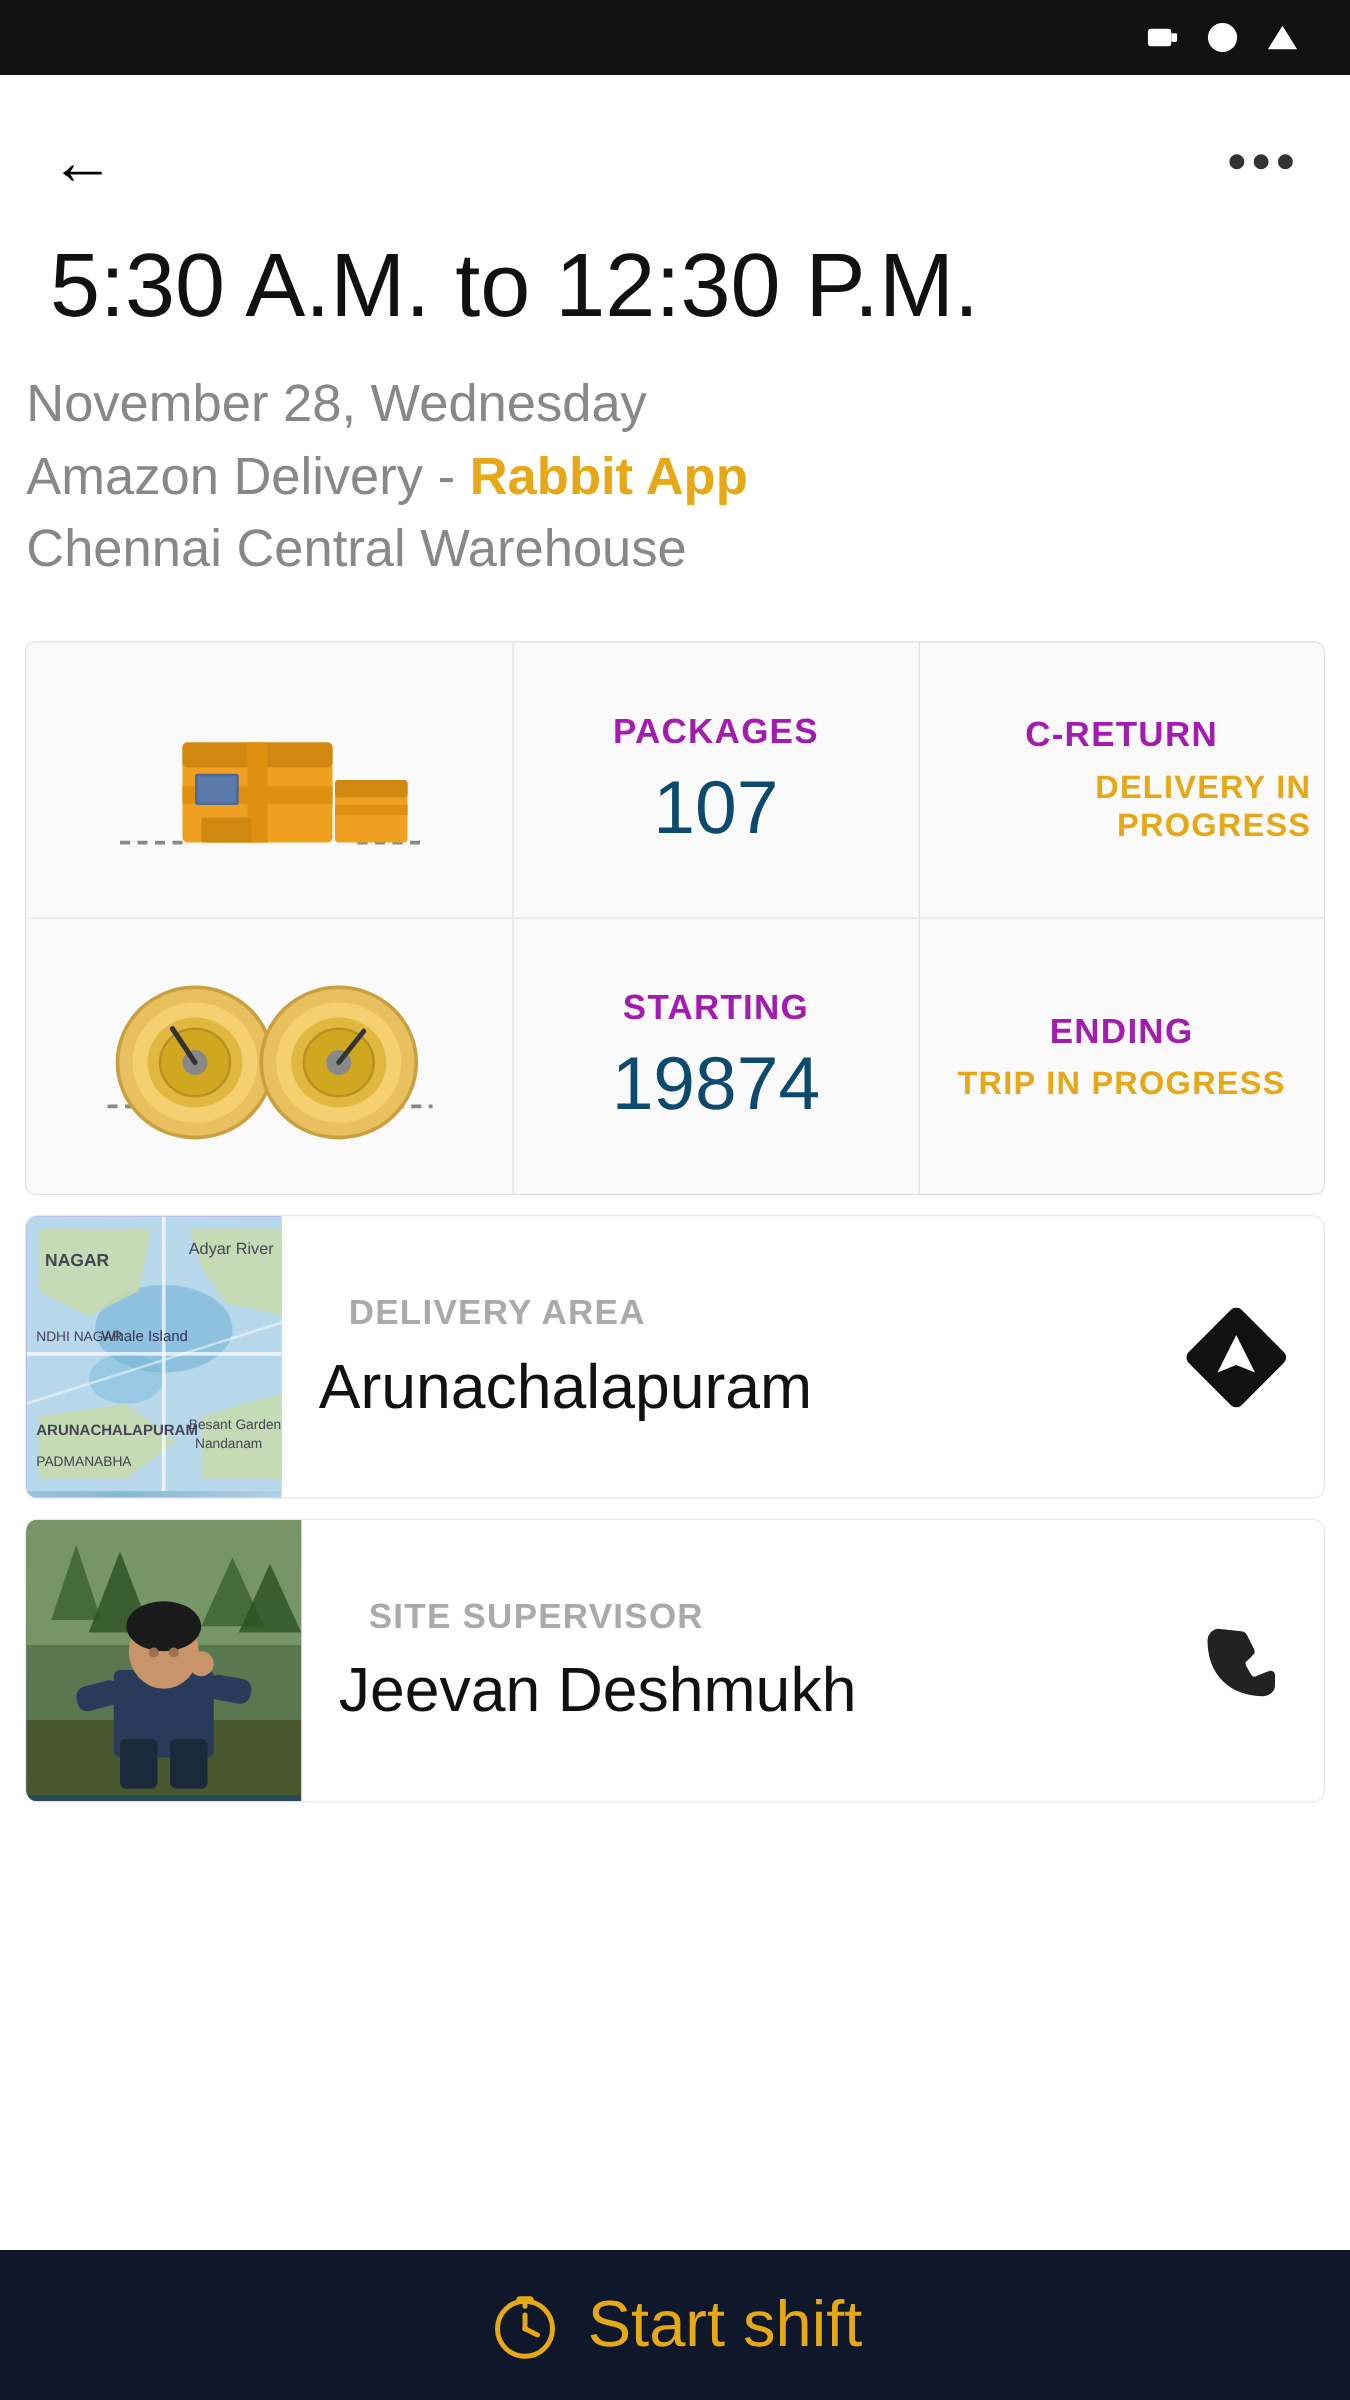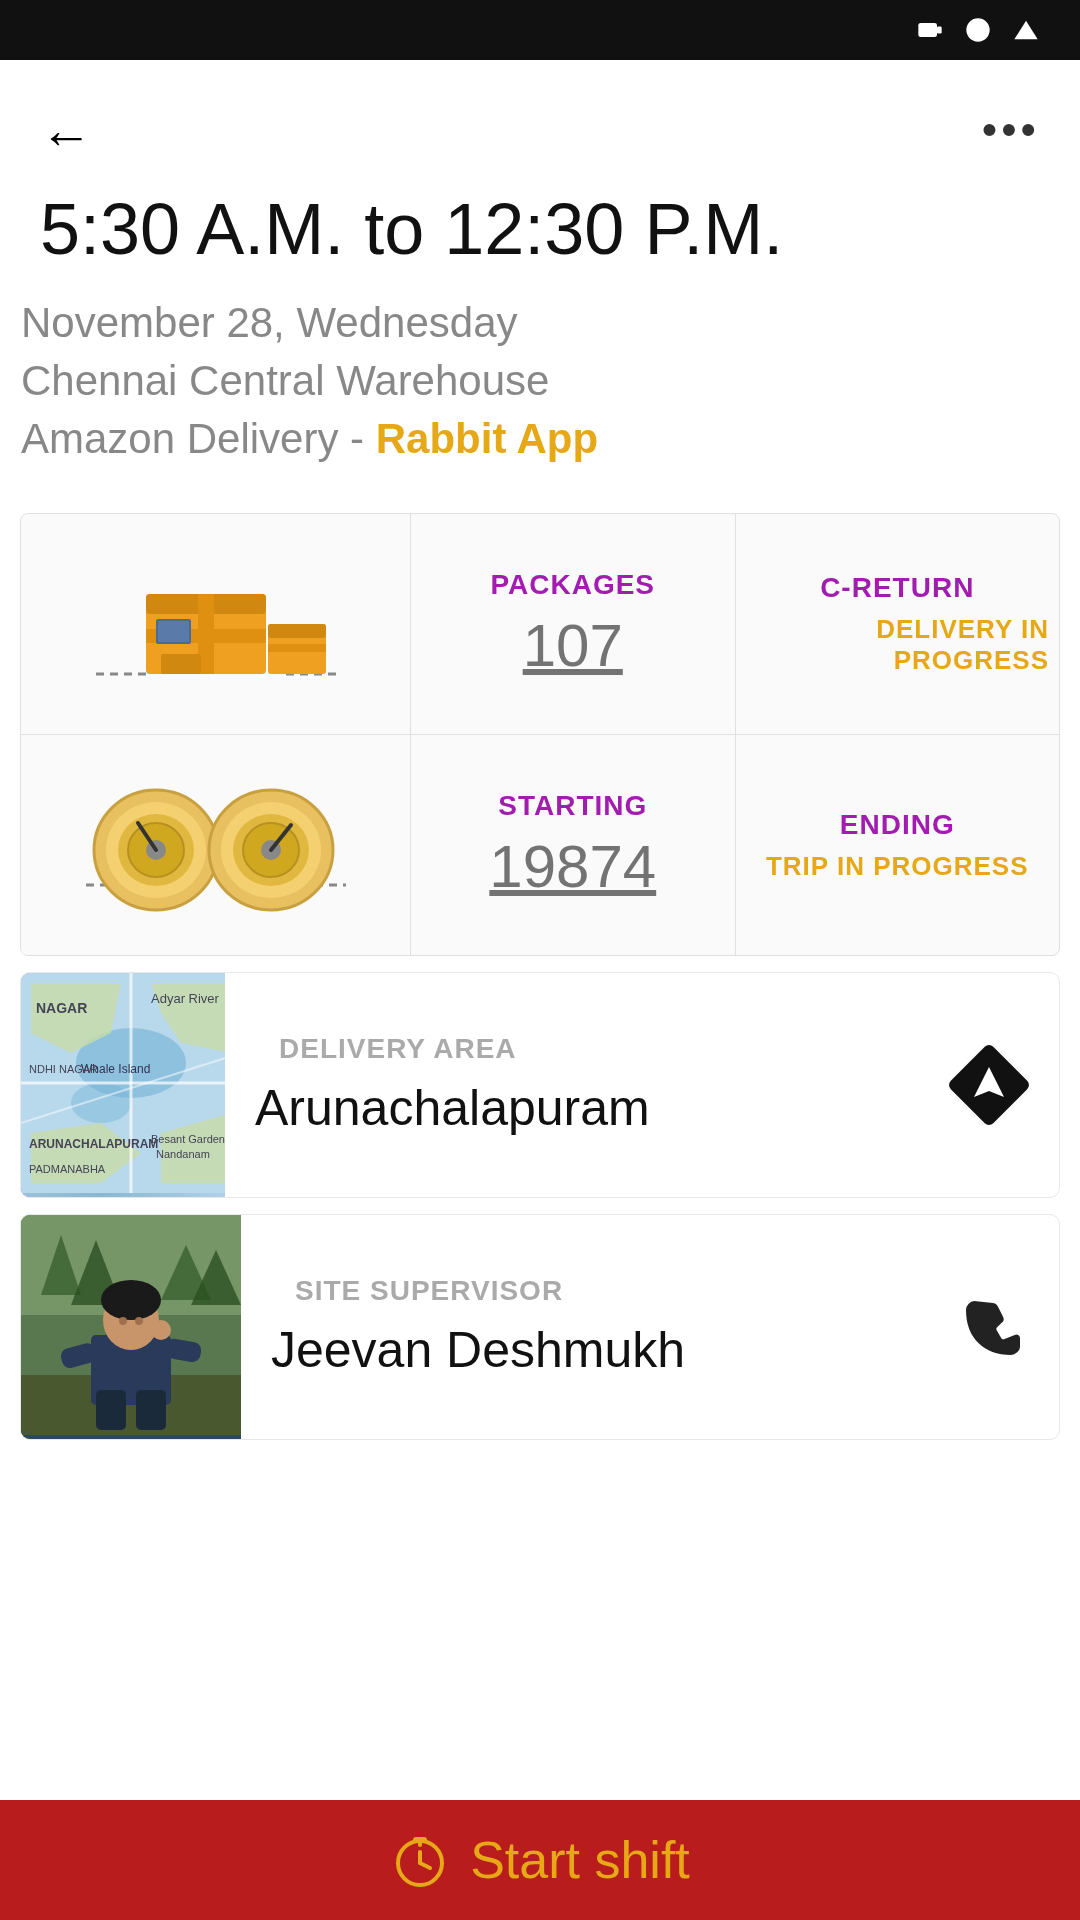--- a/index.html
+++ b/index.html
@@ -115,22 +115,21 @@
       color: #a21caf;
       font-weight: 600;
       letter-spacing: 1px;
       text-transform: uppercase;
       margin-bottom: 10px;
       text-align: center;
     }
     .stats-value {
       font-size: 60px;
       font-weight: 400;
-      color: #737373;
-      text-decoration: underline;
+      color: #0c4a6e;
     }
     .stats-status {
       font-size: 26px;
       color: #e6a817;
       font-weight: 700;
       text-align: right;
       letter-spacing: 1px;
       line-height: 1.2;
     }
 
@@ -203,21 +202,21 @@
       position: relative;
     }
 
     
     .bottom-bar {
       position: fixed;
       bottom: 0;
       left: 0;
       width: 1080px;
       height: 120px;
-      background: #b91c1c;
+      background: #0f172a;
       display: flex;
       align-items: center;
       justify-content: center;
       gap: 24px;
     }
     .start-shift-btn {
       display: flex;
       align-items: center;
       gap: 20px;
       background: transparent;
@@ -248,24 +247,24 @@
 
 <div class="header-nav">
   <span class="back-arrow">←</span>
   <span class="more-dots">•••</span>
 </div>
 
 <div class="time-heading">5:30 A.M. to 12:30 P.M.</div>
 
 <div class="info-lines">
   <div class="info-line">November 28, Wednesday</div>
-  <div class="info-line">Chennai Central Warehouse</div>
   <div class="info-line">
     <span>Amazon Delivery - </span><span class="accent">Rabbit App</span>
   </div>
+  <div class="info-line">Chennai Central Warehouse</div>
 </div>
 
 <div class="stats-grid">
 
   <div class="stats-row">
     <div class="stats-cell-icon">
 
       <svg width="260" height="160" viewBox="0 0 260 160">
 
         <line x1="10" y1="130" x2="60" y2="130" stroke="#888" stroke-width="3" stroke-dasharray="8,6"></line>

